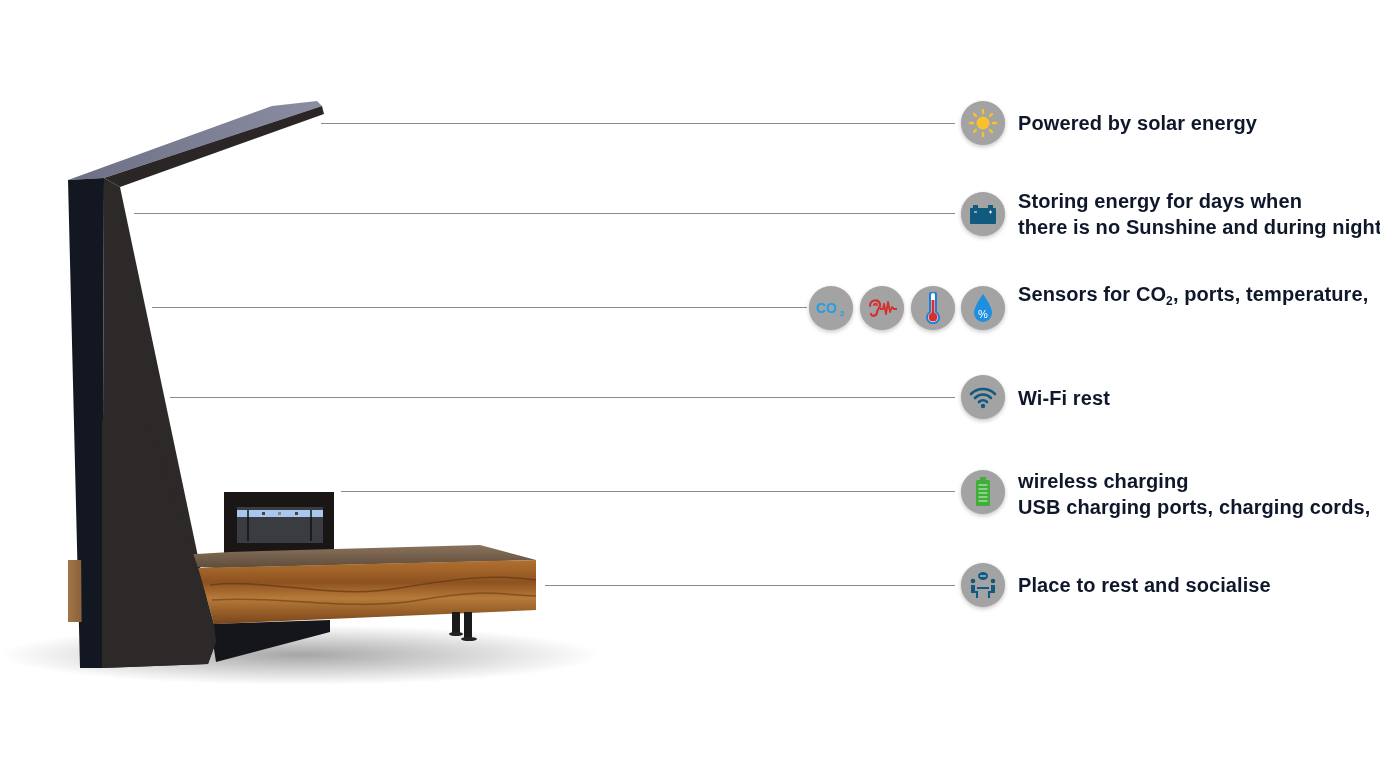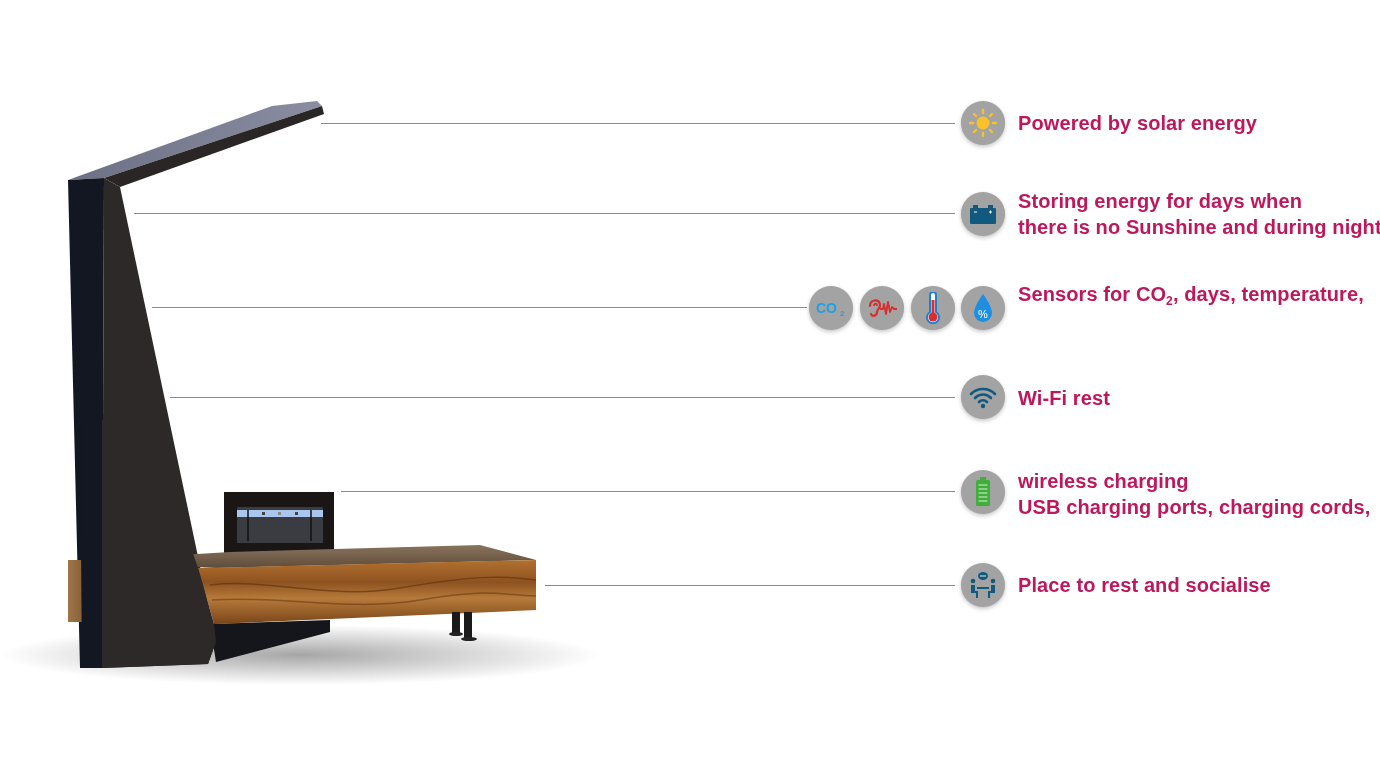--- a/index.html
+++ b/index.html
@@ -4,21 +4,21 @@
   <style>
     html, body { margin:0; padding:0; background:#ffffff; }
     body { width:1380px; height:776px; position:relative; overflow:hidden;
            font-family:"Liberation Sans", sans-serif; }
     .product { position:absolute; left:0; top:0; width:620px; height:776px; }
     .leader { position:absolute; height:1px; background:#8a8a8a; }
     .icon-circle { position:absolute; width:44px; height:44px; border-radius:50%;
       background:#a3a3a3; box-shadow:0 2px 4px rgba(0,0,0,0.22), 0 0 1px rgba(0,0,0,0.12);
       display:flex; align-items:center; justify-content:center;text-decoration:underline; }
     .icon-circle svg { display:block; }
-    .feature-text { position:absolute; left:1018px; color:#be185d; font-weight:bold;
+    .feature-text { position:absolute; left:1018px; color:#0f172a; font-weight:bold;
       font-size:20px; line-height:26px; letter-spacing:0.1px; white-space:nowrap; }
     .feature-text sub { font-size:12px; vertical-align:-4px; line-height:0; }
   </style>
 </head>
 <body>
 
 <svg class="product" viewBox="0 0 620 776" width="620" height="776">
   <defs>
     <linearGradient id="woodFront" x1="0" y1="0" x2="0" y2="1">
       <stop offset="0" stop-color="#b0712f"></stop>
@@ -143,21 +143,21 @@
     <circle cx="10" cy="25" r="4.5" fill="#d62f2f"></circle>
   </svg>
 </div>
 <div class="icon-circle" style="left:961px; top:286px;">
   <svg width="24" height="32" viewBox="0 0 24 32">
     <path d="M12,2 C12,2 3,14 3,21 a9,9 0 0 0 18,0 C21,14 12,2 12,2 z" fill="#1e8fe0"></path>
     <text x="12" y="26" text-anchor="middle" font-family="Liberation Sans, sans-serif" font-size="11" fill="#fff">%</text>
   </svg>
 </div>
 <div class="feature-text" style="top:281px;">
-  <div><span>Sensors for CO</span><sub>2</sub><span>, days, temperature,</span></div>
+  <div><span>Sensors for CO</span><sub>2</sub><span>, ports, temperature,</span></div>
 </div>
 
 <div class="icon-circle" style="left:961px; top:375px;">
   <svg width="28" height="24" viewBox="0 0 28 24">
     <path d="M2,9 a17,17 0 0 1 24,0" stroke="#11597f" stroke-width="2.6" fill="none" stroke-linecap="round"></path>
     <path d="M6,13 a11,11 0 0 1 16,0" stroke="#11597f" stroke-width="2.6" fill="none" stroke-linecap="round"></path>
     <path d="M10,17 a5.5,5.5 0 0 1 8,0" stroke="#11597f" stroke-width="2.6" fill="none" stroke-linecap="round"></path>
     <circle cx="14" cy="21" r="2.2" fill="#11597f"></circle>
   </svg>
 </div>

